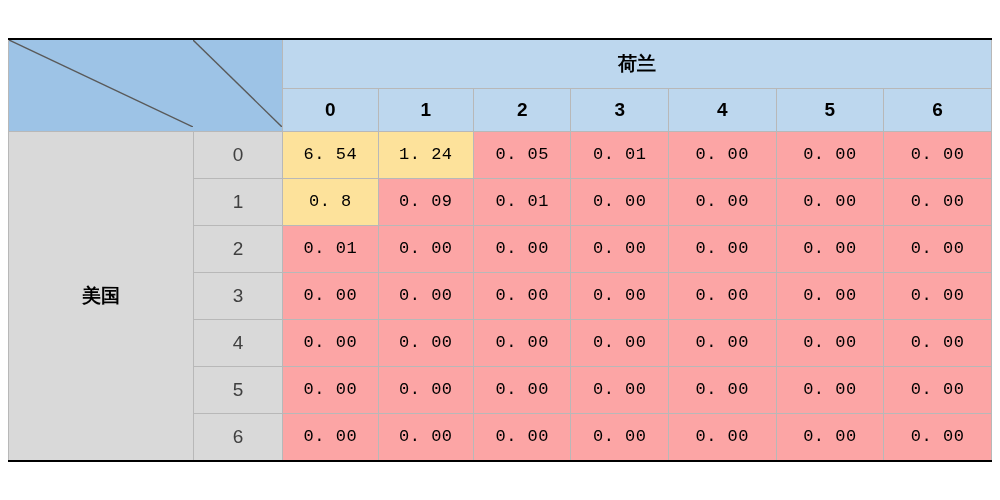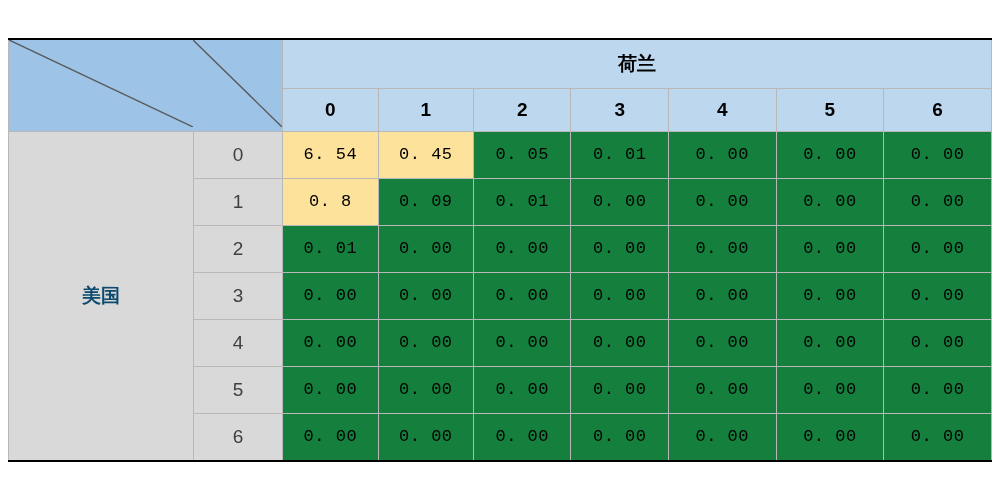--- a/index.html
+++ b/index.html
@@ -66,32 +66,32 @@
     font-weight: bold;
     font-size: 19px;
     color: #000000;
   }
   
   .rowgroup-head {
     background: #d9d9d9;
     width: 182px;
     font-weight: bold;
     font-size: 19px;
-    color: #0c4a6e;
+    color: #000000;
     border-right: 1px solid #b8b8b8;
   }
   .rowhead {
     background: #d9d9d9;
     width: 88px;
     font-size: 19px;
     color: #404040;
     height: 46px;
   }
   .cell {
-    background: #15803d;
+    background: #fca5a5;
     font-size: 17px;
     color: #000000;
     height: 46px;
     font-family: "Liberation Mono", monospace;
     letter-spacing: 0.5px;
   }
   .cell.hl {
     background: #fde29b;
   }
 </style>
@@ -132,21 +132,21 @@
         <td class="colhead">3</td>
         <td class="colhead">4</td>
         <td class="colhead">5</td>
         <td class="colhead">6</td>
       </tr>
 
       <tr>
         <td class="rowgroup-head" rowspan="7">美国</td>
         <td class="rowhead">0</td>
         <td class="cell hl">6. 54</td>
-        <td class="cell hl">0. 45</td>
+        <td class="cell hl">1. 24</td>
         <td class="cell">0. 05</td>
         <td class="cell">0. 01</td>
         <td class="cell">0. 00</td>
         <td class="cell">0. 00</td>
         <td class="cell">0. 00</td>
       </tr>
 
       <tr>
         <td class="rowhead">1</td>
         <td class="cell hl">0. 8</td>

